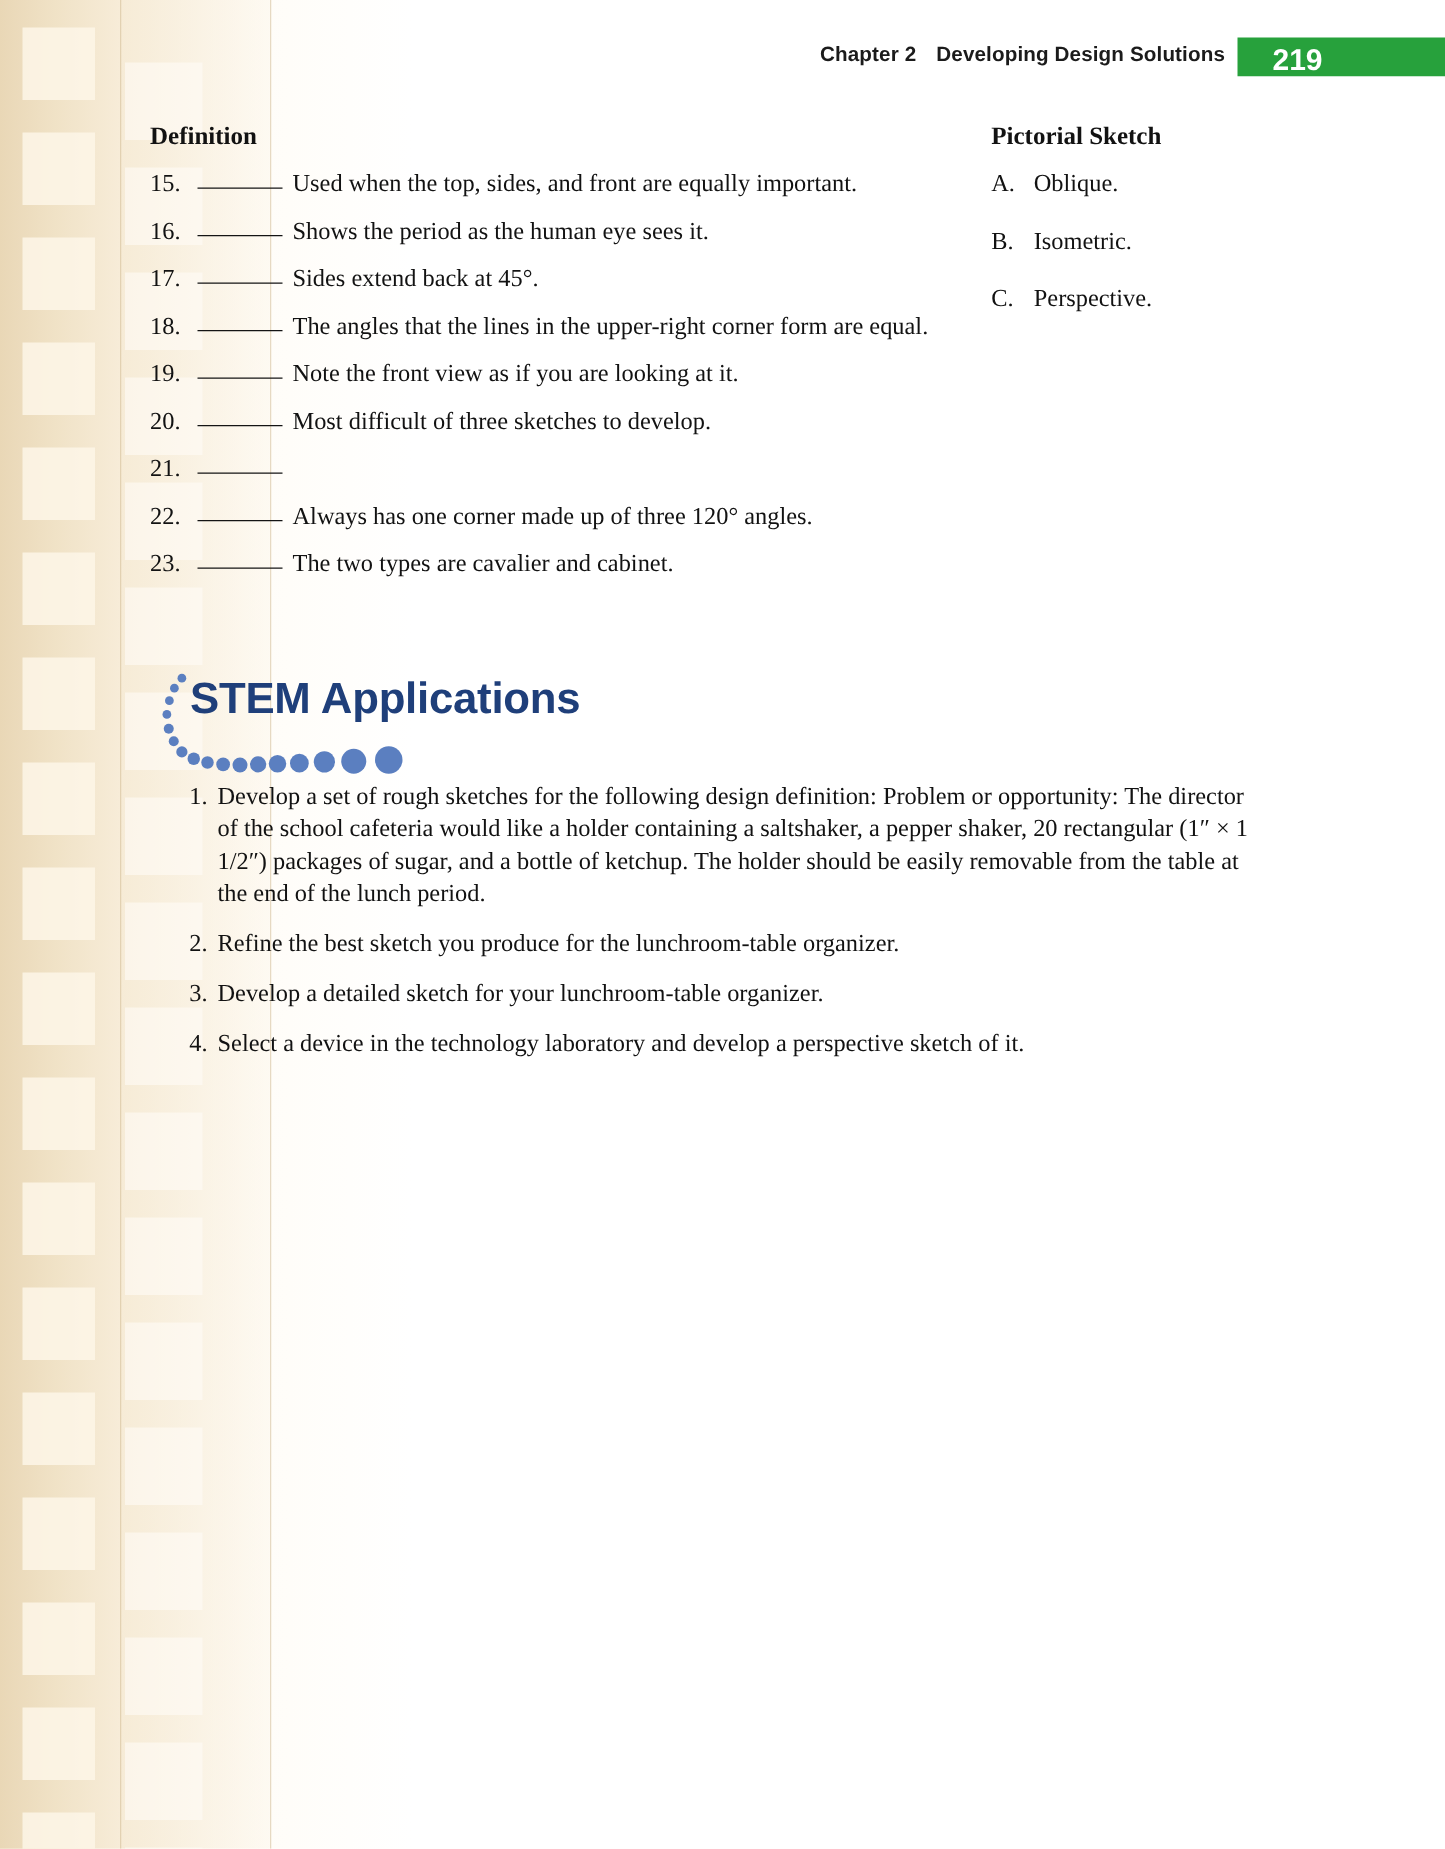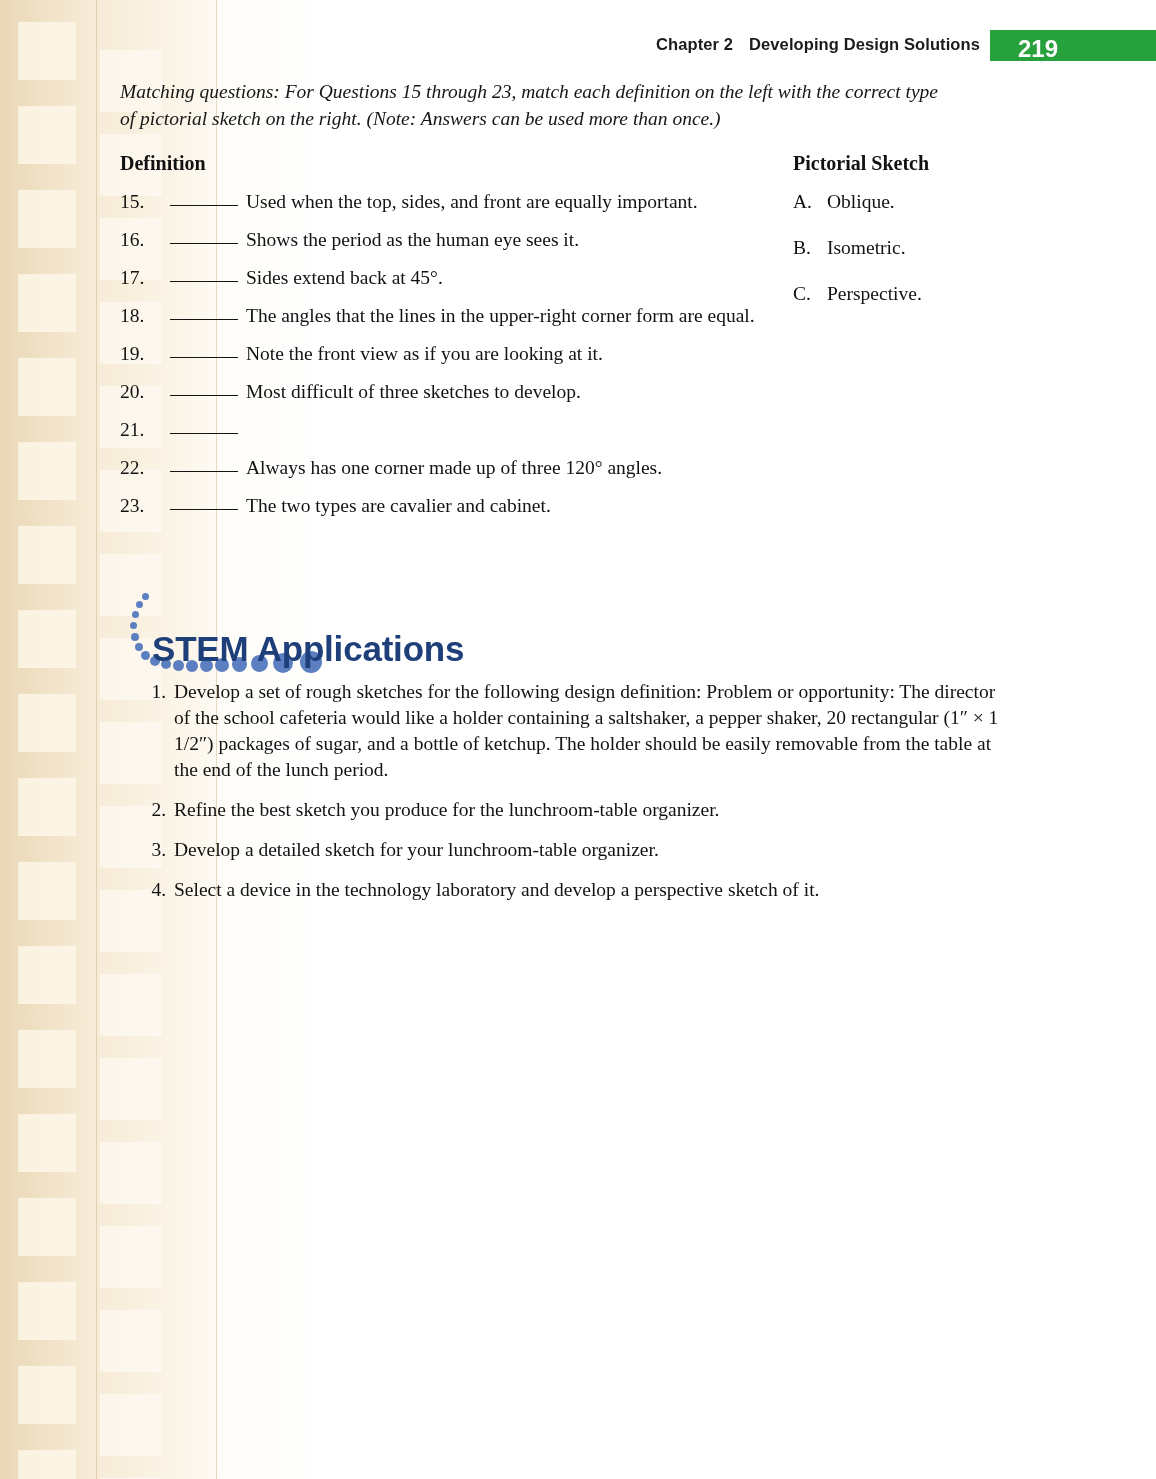--- a/index.html
+++ b/index.html
@@ -132,21 +132,20 @@
     color: #121212;
     margin-bottom: 14px;
   }
 
   .q-item {
     display: flex;
     font-size: 19.5px;
     line-height: 26px;
     color: #121212;
     margin-bottom: 12px;
-    gap: 12px;
   }
   .q-num {
     width: 38px;
     flex: 0 0 38px;
     text-align: left;
   }
   .q-text { flex: 1; }
   .blank {
     display: inline-block;
     border-bottom: 1.4px solid #141414;
@@ -175,21 +174,20 @@
   }
   .stem-title {
     position: absolute;
     left: 32px;
     top: 14px;
     font-family: "Liberation Sans", sans-serif;
     font-weight: bold;
     font-size: 35px;
     color: #1f3f7a;
     letter-spacing: -0.2px;
-    margin-top: 36px;
   }
   .dot {
     position: absolute;
     border-radius: 50%;
     background: #5b7fc0;
   }
 
   
   .stem-list { margin-top: 8px; margin-left: 18px; }
   .n-item {
@@ -257,21 +255,20 @@
 <div class="header">
   <div class="page-number-box"></div>
   <div class="header-text">
     <span class="header-chapter">Chapter 2</span><span>Developing Design Solutions</span>
   </div>
   <div class="page-number">219</div>
 </div>
 
 <div class="content">
 
-  <div class="intro">Matching questions: For Questions 15 through 23, match each definition on the left with the correct type of pictorial sketch on the right. (Note: Answers can be used more than once.)</div>
 
   <div class="cols">
     <div class="col-left">
       <div class="col-head">Definition</div>
       <div id="question-list">
           <div class="q-item">
             <div class="q-num">15.</div>
             <div class="q-text"><span class="blank"></span><span>Used when the top, sides, and front are equally important.</span></div>
           </div>
           <div class="q-item">

